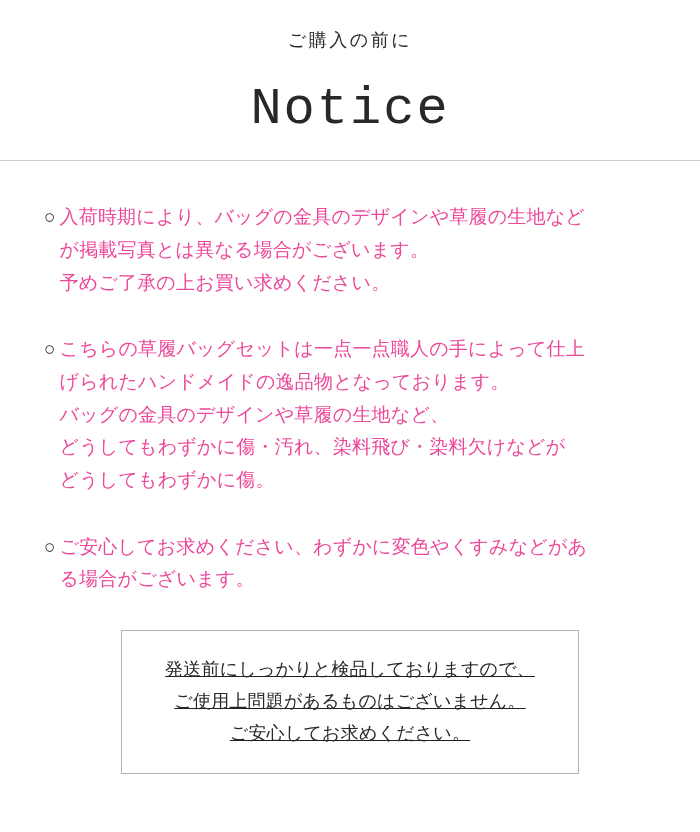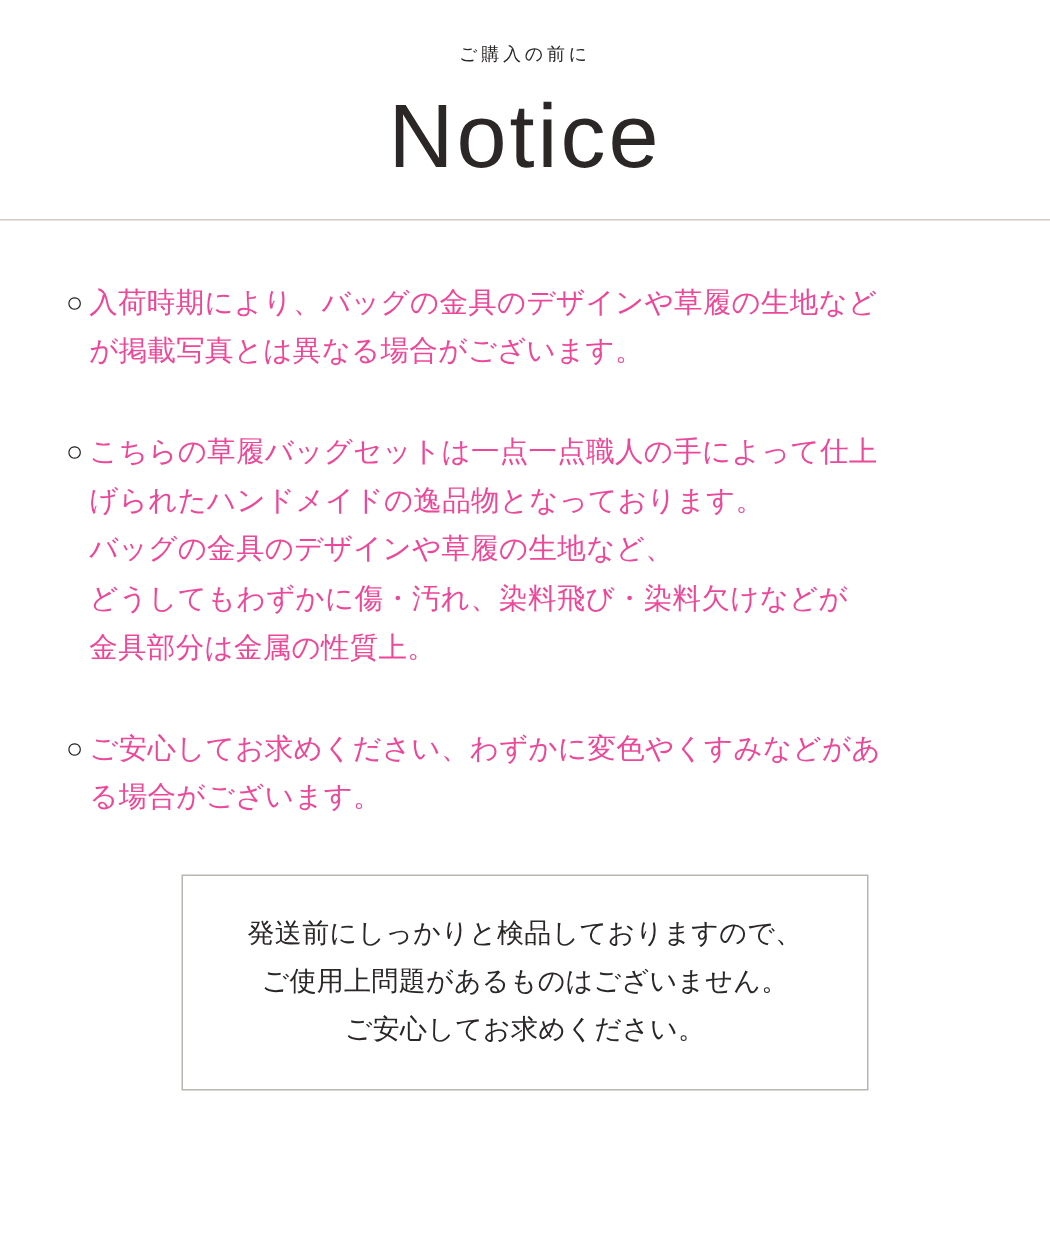--- a/index.html
+++ b/index.html
@@ -24,34 +24,34 @@
   }
 
   
   .header {
     padding-top: 28px;
     text-align: center;
   }
 
   .header-sub {
     font-family: "Liberation Serif", serif;
-    font-size: 12px;
+    font-size: 18px;
     letter-spacing: 2.5px;
     color: #2a2726;
     line-height: 1.4;
   }
 
   .header-title {
-    font-family: Liberation Sans, sans-serif;
-    font-size: 60px;
+    font-family: Liberation Mono, monospace;
+    font-size: 52px;
     font-weight: 400;
     letter-spacing: 2px;
     color: #2a2726;
     line-height: 1.25;
-    margin-top: 8px;
+    margin-top: 24px;
   }
 
   .divider {
     margin: 18px auto 0 auto;
     width: 700px;
     height: 1px;
     background: #cfcbc7;
   }
 
   
@@ -86,20 +86,21 @@
   }
 
   
   .framed-box {
     margin: 16px auto 0 auto;
     width: 458px;
     box-sizing: border-box;
     border: 1px solid #b9b5b1;
     padding: 22px 10px 24px 10px;
     text-align: center;
+    text-decoration: underline;
   }
 
   .framed-line {
     font-size: 18px;
     line-height: 1.78;
     color: #2a2726;
     letter-spacing: 0.2px;
   }
 </style>
 </head>
@@ -114,31 +115,32 @@
 
   <div class="divider"></div>
 
   <div class="content">
 
     <div class="note-block">
       <div class="bullet">○</div>
       <div class="note-lines">
         <div class="note-line">入荷時期により、バッグの金具のデザインや草履の生地など</div>
         <div class="note-line">が掲載写真とは異なる場合がございます。</div>
+        <div class="note-line">予めご了承の上お買い求めください。</div>
       </div>
     </div>
 
     <div class="note-block">
       <div class="bullet">○</div>
       <div class="note-lines">
         <div class="note-line">こちらの草履バッグセットは一点一点職人の手によって仕上</div>
         <div class="note-line">げられたハンドメイドの逸品物となっております。</div>
         <div class="note-line">バッグの金具のデザインや草履の生地など、</div>
         <div class="note-line">どうしてもわずかに傷・汚れ、染料飛び・染料欠けなどが</div>
-        <div class="note-line">金具部分は金属の性質上。</div>
+        <div class="note-line">どうしてもわずかに傷。</div>
       </div>
     </div>
 
     <div class="note-block">
       <div class="bullet">○</div>
       <div class="note-lines">
         <div class="note-line">ご安心してお求めください、わずかに変色やくすみなどがあ</div>
         <div class="note-line">る場合がございます。</div>
       </div>
     </div>

